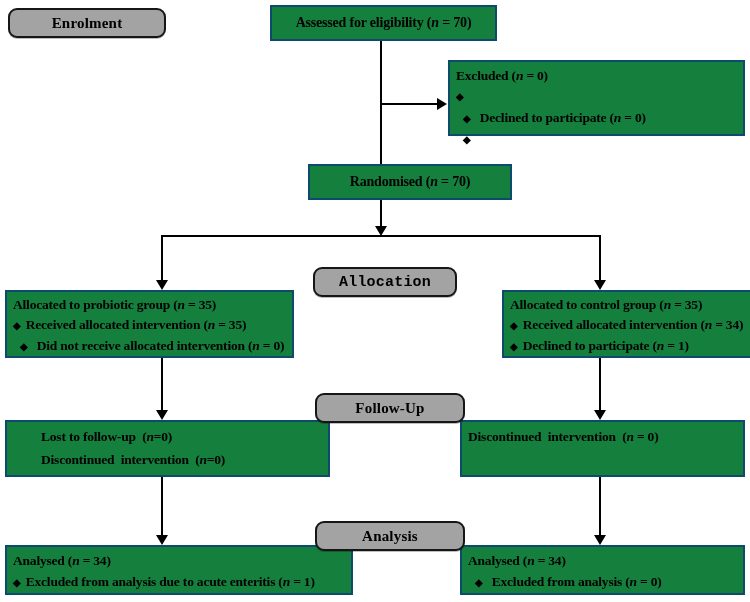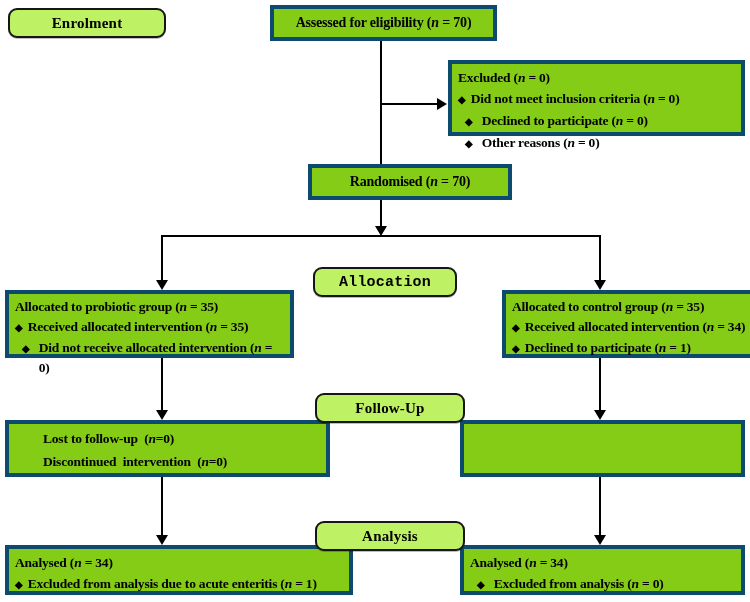--- a/index.html
+++ b/index.html
@@ -1,27 +1,27 @@
 <!DOCTYPE html>
 <html><head>
 <meta charset="utf-8">
 <style>
   html,body{margin:0;padding:0;background:#ffffff;}
   .canvas{
     position:relative;width:750px;height:602px;background:#fff;overflow:hidden;
     font-family:"Liberation Serif", serif;font-weight:bold;color:#000;
   }
   .box{
-    position:absolute;background:#84cc16;border:4px solid #0c4a6e;box-sizing:border-box;
+    position:absolute;background:#15803d;border:2px solid #0c4a6e;box-sizing:border-box;
     font-size:13.5px;z-index:1;
   }
   .box .inner{padding:3px 6px;}
   .box.center{display:flex;align-items:center;justify-content:center;text-align:center;font-size:14px;}
   .stage{
-    position:absolute;background:#bef264;border:2px solid #161616;border-radius:9px;
+    position:absolute;background:#a3a3a3;border:2px solid #161616;border-radius:9px;
     display:flex;align-items:center;justify-content:center;font-size:15px;
     z-index:3;box-sizing:border-box;letter-spacing:.2px;
     box-shadow:0 1px 0 rgba(0,0,0,0.25);
   }
   .ln{display:flex;align-items:baseline;line-height:20px;}
   .lh22 .ln{line-height:23px;}
   .lh21 .ln{line-height:21px;}
   .blt{font-size:10px;margin-right:5px;flex:0 0 auto;}
   .blt.ind{margin-left:7px;margin-right:9px;}
   .txt{white-space:pre-wrap;letter-spacing:-0.2px;}
@@ -49,29 +49,27 @@
       </div>
     </div>
 
   <div class="box lh21" style="left:448px;top:60px;width:297px;height:76px;">
       <div class="inner">
         <div class="ln">
           <span class="txt">Excluded (<i>n</i> = 0)</span>
         </div>
         <div class="ln">
           <span class="blt">◆</span>
-          <span class="txt">Did not meet inclusion criteria (<i>n</i> = 0)</span>
         </div>
         <div class="ln">
           <span class="blt ind">◆</span>
           <span class="txt">Declined to participate (<i>n</i> = 0)</span>
         </div>
         <div class="ln">
           <span class="blt ind">◆</span>
-          <span class="txt">Other reasons (<i>n</i> = 0)</span>
         </div>
       </div>
     </div>
 
   <div class="box center" style="left:308px;top:164px;width:204px;height:36px;">
       <div class="inner">
         <div class="ln">
           <span class="txt">Randomised (<i>n</i> = 70)</span>
         </div>
       </div>
@@ -115,20 +113,23 @@
           <span class="txt">Lost to follow-up  (<i>n</i>=0)</span>
         </div>
         <div class="ln">
           <span class="txt">Discontinued  intervention  (<i>n</i>=0)</span>
         </div>
       </div>
     </div>
 
   <div class="box lh22" style="left:460px;top:420px;width:285px;height:57px;">
       <div class="inner">
+        <div class="ln">
+          <span class="txt">Discontinued  intervention  (<i>n</i> = 0)</span>
+        </div>
       </div>
     </div>
 
   <div class="box lh21" style="left:5px;top:545px;width:348px;height:50px;">
       <div class="inner">
         <div class="ln">
           <span class="txt">Analysed (<i>n</i> = 34)</span>
         </div>
         <div class="ln">
           <span class="blt">◆</span>

